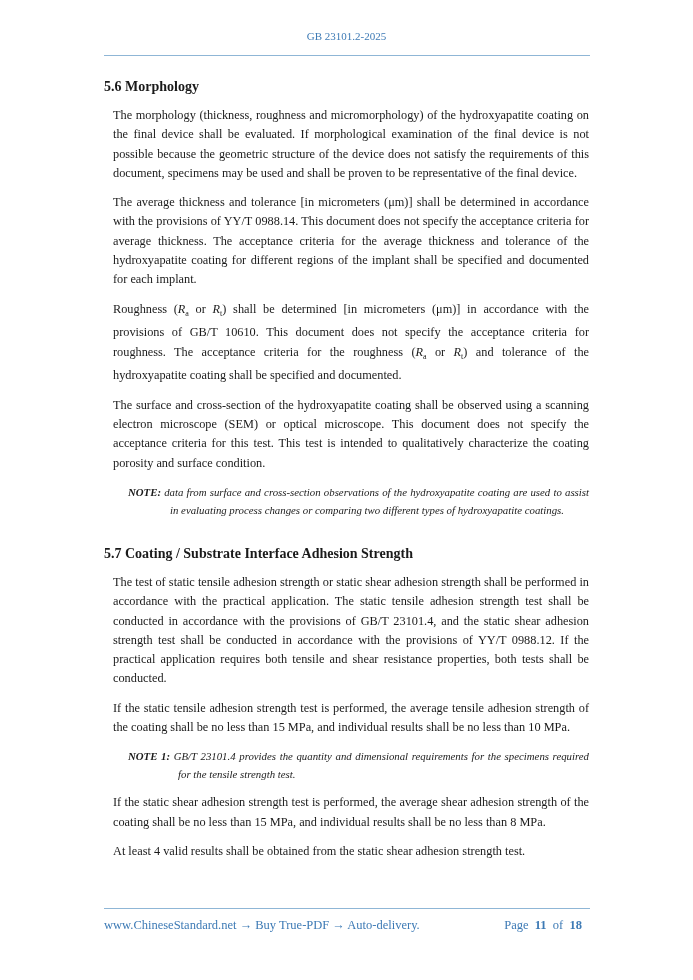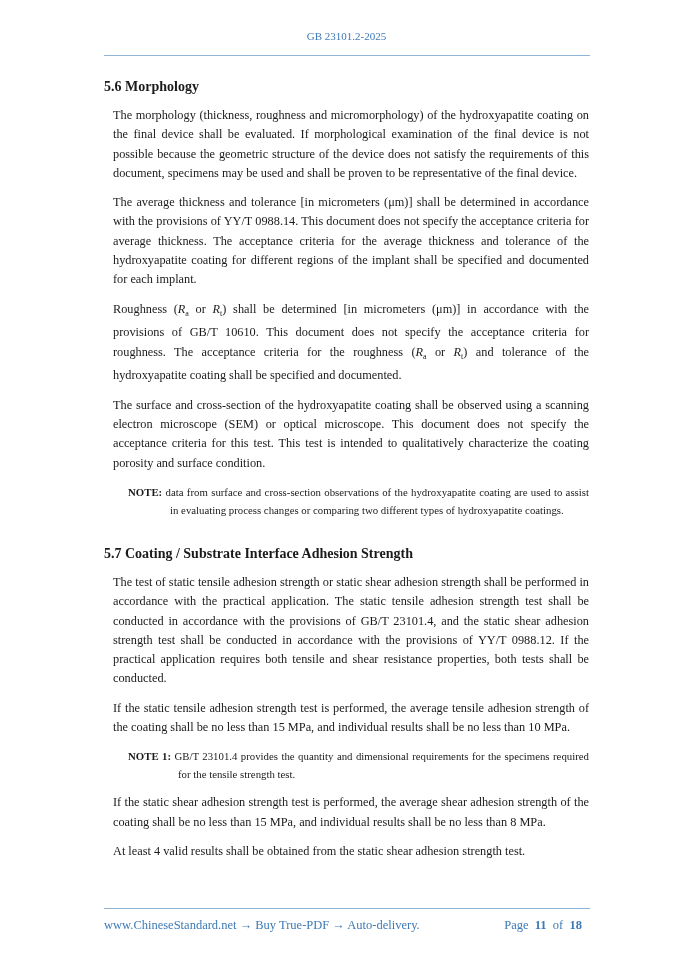--- a/index.html
+++ b/index.html
@@ -4,21 +4,21 @@
 <style>
   html, body { margin: 0; padding: 0; background: #ffffff; }
   body { width: 693px; height: 980px; position: relative; overflow: hidden;
          font-family: "Liberation Serif", "DejaVu Serif", serif; color: #1a1a1a; }
   .header { position: absolute; top: 30px; left: 0; width: 693px; text-align: center;
             font-size: 11px; color: #3d7ab5; }
   .header-rule { position: absolute; top: 55px; left: 104px; width: 486px; height: 1px; background: #8fb6d6; }
   .content { position: absolute; top: 78px; left: 104px; width: 485px; }
   h2 { font-size: 14px; font-weight: bold; margin: 0 0 10px 0; line-height: 18px; }
   p { font-size: 12.3px; line-height: 19.3px; margin: 0 0 10px 9px; text-align: justify; }
-  .note { font-size: 10.8px; line-height: 18px; margin: 9px 0 10px 24px; padding-left: 0; text-align: justify; position: relative; }
+  .note { font-size: 10.8px; line-height: 18px; margin: 9px 0 10px 24px; padding-left: 0; text-align: justify; position: relative; font-style: italic; }
   .note .lbl { font-weight: bold; }
   .sec2 { margin-top: 26px; }
   .footer-rule { position: absolute; top: 908px; left: 104px; width: 486px; height: 1px; background: #8fb6d6; }
   .footer { position: absolute; top: 918px; left: 104px; width: 486px; font-size: 12.5px; color: #3d7ab5; }
   .footer a { color: #3d7ab5; }
   .footer .right { position: absolute; right: 8px; top: 0; }
   .footer b { font-weight: bold; }
   i { font-style: italic; }
   sub { font-size: 8px; }
 </style>

